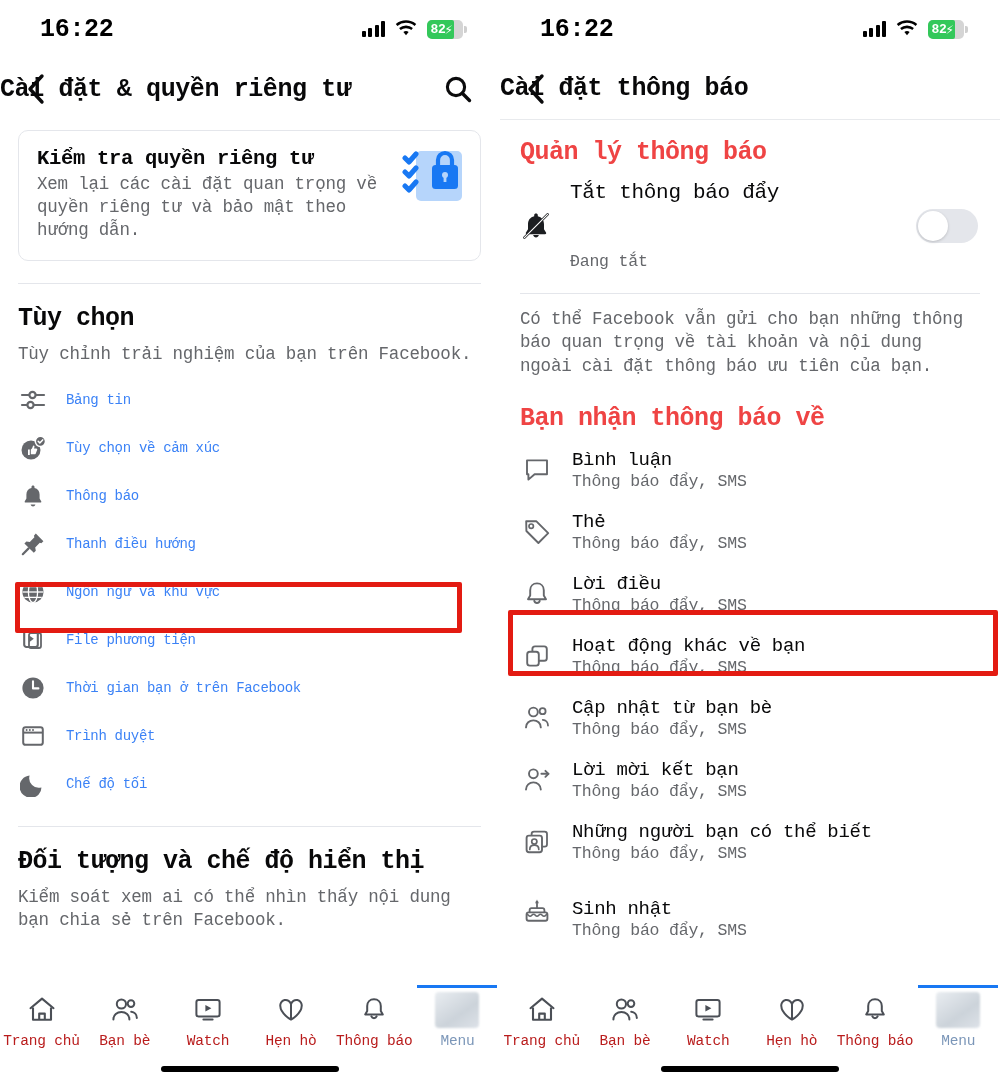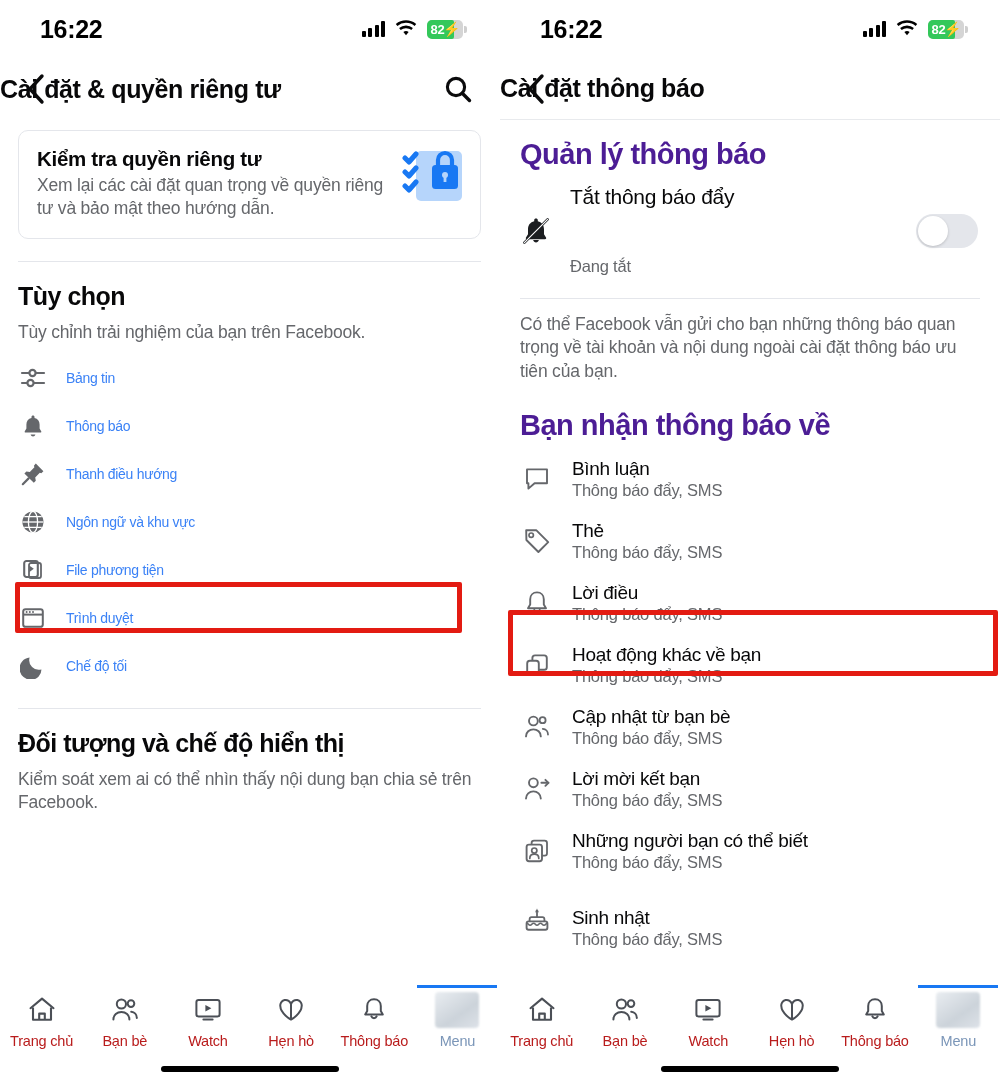--- a/index.html
+++ b/index.html
@@ -2,21 +2,21 @@
 <html><head>
 <meta charset="utf-8">
 <style>
   * { box-sizing: border-box; margin: 0; padding: 0; }
   html, body {
     width: 1000px; height: 1082px;
     background: #ffffff;
     font-family: "Liberation Sans", sans-serif;
     overflow: hidden;
   }
-  .screens { display: flex; width: 1000px; height: 984px; }
+  .screens { display: flex; width: 1000px; height: 984px; font-family: Liberation Mono, monospace; }
   .screen {
     width: 500px; height: 1082px;
     position: relative;
     background: #ffffff;
     display: flex; flex-direction: column;
   }
   .screen.left { border-right: 1px solid #ffffff; }
 
   
   .statusbar {
@@ -132,21 +132,21 @@
   
   .hl-box {
     position: absolute; border: 5px solid #e31b12;
     border-radius: 2px; pointer-events: none; z-index: 5;
   }
   .hl-left  { left: 15px; top: 462px; width: 447px; height: 51px; }
   .hl-right { left: 8px;  top: 490px; width: 490px; height: 66px; }
 
   
   .r-sect-title {
-    font-size: 29px; font-weight: bold; color: #4c1d95;
+    font-size: 25px; font-weight: bold; color: #ef4444;
     letter-spacing: -0.5px; padding: 18px 20px 0 20px;
   }
   .toggle-row {
     display: flex; align-items: center; gap: 18px;
     padding: 14px 22px 14px 20px; cursor: pointer;
   }
   .toggle-ico {
     flex: 0 0 32px; height: 32px;
     display:flex; align-items:center; justify-content:center; color:#1c1e21;
   }
@@ -298,20 +298,31 @@
               <circle cx="12.5" cy="8" r="3.1" fill="none" stroke="#65676b" stroke-width="2.2"></circle>
               <line x1="16" y1="8" x2="24" y2="8" stroke="#65676b" stroke-width="2.2" stroke-linecap="round"></line>
               <line x1="2" y1="18" x2="7" y2="18" stroke="#65676b" stroke-width="2.2" stroke-linecap="round"></line>
               <circle cx="10.5" cy="18" r="3.1" fill="none" stroke="#65676b" stroke-width="2.2"></circle>
               <line x1="14" y1="18" x2="24" y2="18" stroke="#65676b" stroke-width="2.2" stroke-linecap="round"></line>
             </svg>
           </span>
           <span class="row-label">Bảng tin</span>
         </div>
 
+        <div class="row">
+          <span class="row-ico">
+            <svg width="26" height="26" viewBox="0 0 26 26">
+              <circle cx="11" cy="15" r="9.5" fill="#65676b"></circle>
+              <path d="M8 14.6h1.8v5.4H8zM10.8 14.6c1.1-.9 1.9-2 2.1-3.6.1-.8 1.6-.8 1.6.3 0 .8-.3 1.5-.5 2.1h2.3c.8 0 1.2.8.9 1.4l-1.4 3.6c-.2.6-.8.9-1.4.9h-3.6z" fill="#fff"></path>
+              <circle cx="20.4" cy="6.3" r="5.1" fill="#65676b" stroke="#fff" stroke-width="1.5"></circle>
+              <path d="M18.2 6.3l1.6 1.6 2.9-3" fill="none" stroke="#fff" stroke-width="1.5" stroke-linecap="round" stroke-linejoin="round"></path>
+            </svg>
+          </span>
+          <span class="row-label">Tùy chọn về cảm xúc</span>
+        </div>
 
         <div class="row hl">
           <span class="row-ico">
             <svg width="26" height="26" viewBox="0 0 26 26">
               <path d="M13 2.6c-.9 0-1.5.6-1.5 1.4v.9C8.2 5.6 6.4 8.2 6.4 11.6v4l-1.6 2.6c-.4.6 0 1.4.8 1.4h14.8c.8 0 1.2-.8.8-1.4l-1.6-2.6v-4c0-3.4-1.8-6-5.1-6.7v-.9c0-.8-.6-1.4-1.5-1.4z" fill="#65676b"></path>
               <path d="M10.6 21.4c.3 1.2 1.3 2 2.4 2s2.1-.8 2.4-2z" fill="#65676b"></path>
             </svg>
           </span>
           <span class="row-label">Thông báo</span>
         </div>
@@ -345,20 +356,29 @@
           <span class="row-ico">
             <svg width="26" height="26" viewBox="0 0 26 26">
               <rect x="9" y="6" width="12" height="15" rx="2" fill="none" stroke="#65676b" stroke-width="1.8"></rect>
               <rect x="4.2" y="4" width="13.6" height="16" rx="2.2" fill="none" stroke="#65676b" stroke-width="2.1"></rect>
               <path d="M9.2 8.4l4.6 3.4-4.6 3.4z" fill="#65676b"></path>
             </svg>
           </span>
           <span class="row-label">File phương tiện</span>
         </div>
 
+        <div class="row">
+          <span class="row-ico">
+            <svg width="26" height="26" viewBox="0 0 26 26">
+              <circle cx="13" cy="13" r="10.6" fill="#65676b"></circle>
+              <path d="M13 6.4v7h5.4" fill="none" stroke="#fff" stroke-width="2.1" stroke-linecap="round" stroke-linejoin="round"></path>
+            </svg>
+          </span>
+          <span class="row-label">Thời gian bạn ở trên Facebook</span>
+        </div>
 
         <div class="row">
           <span class="row-ico">
             <svg width="26" height="26" viewBox="0 0 26 26">
               <rect x="3.2" y="4.2" width="19.6" height="17.6" rx="2.4" fill="none" stroke="#65676b" stroke-width="2"></rect>
               <line x1="3.2" y1="9.6" x2="22.8" y2="9.6" stroke="#65676b" stroke-width="2"></line>
               <circle cx="6.6" cy="6.9" r="1" fill="#65676b"></circle>
               <circle cx="9.8" cy="6.9" r="1" fill="#65676b"></circle>
               <circle cx="13" cy="6.9" r="1" fill="#65676b"></circle>
             </svg>

